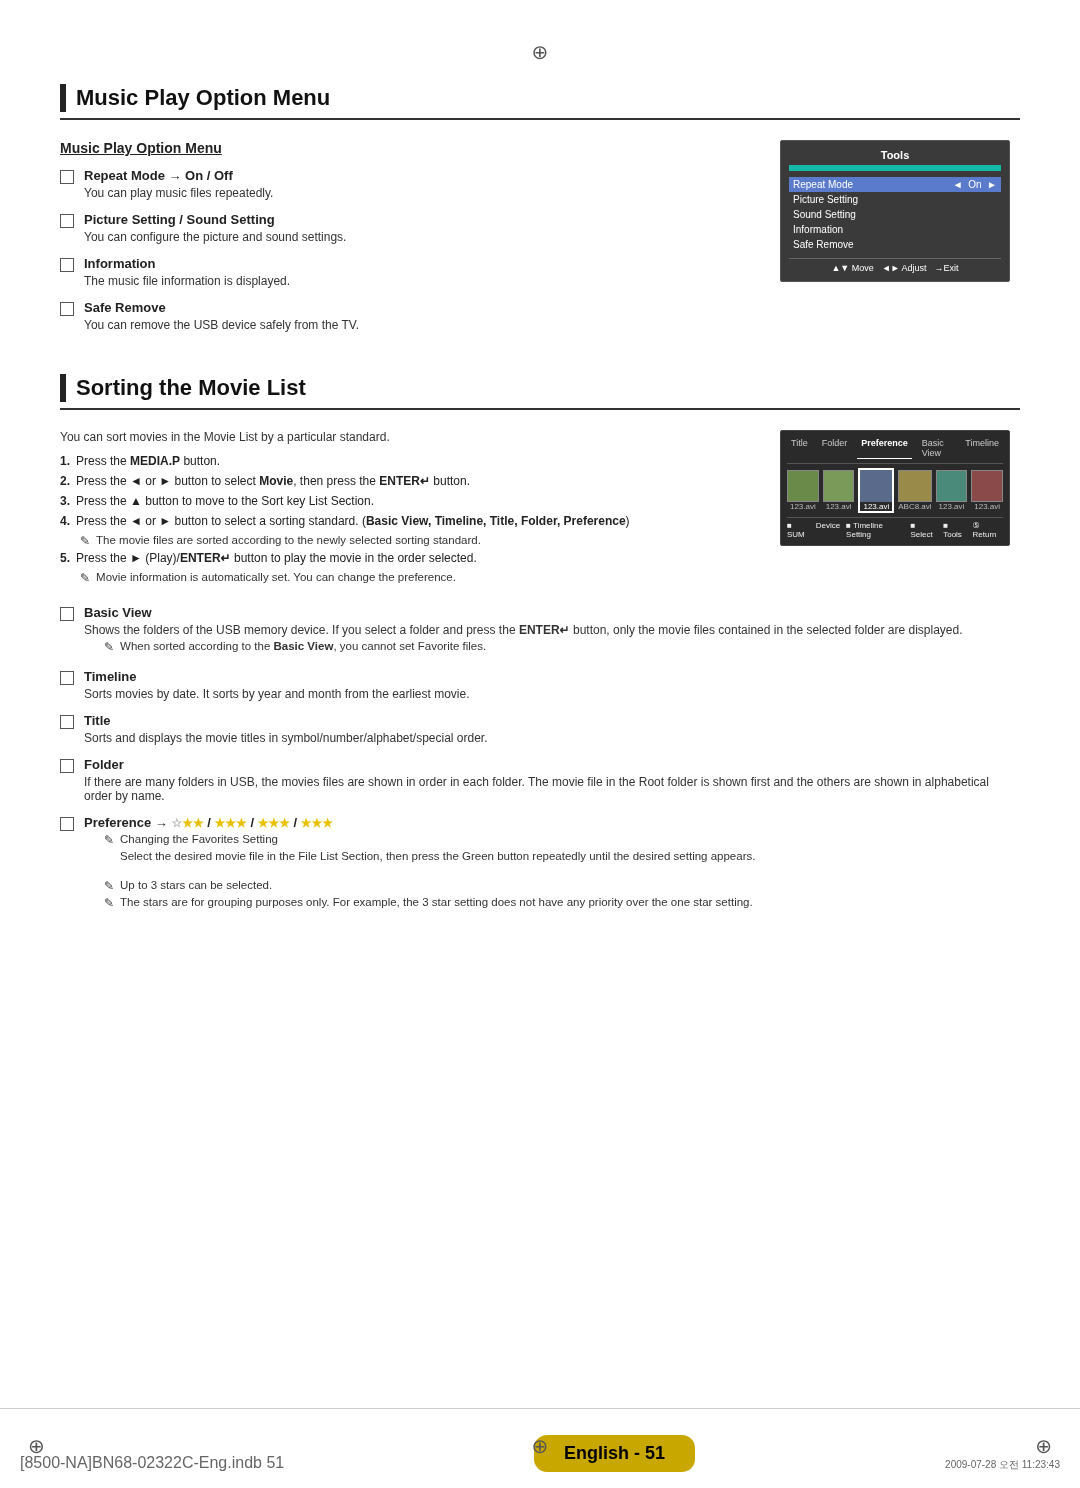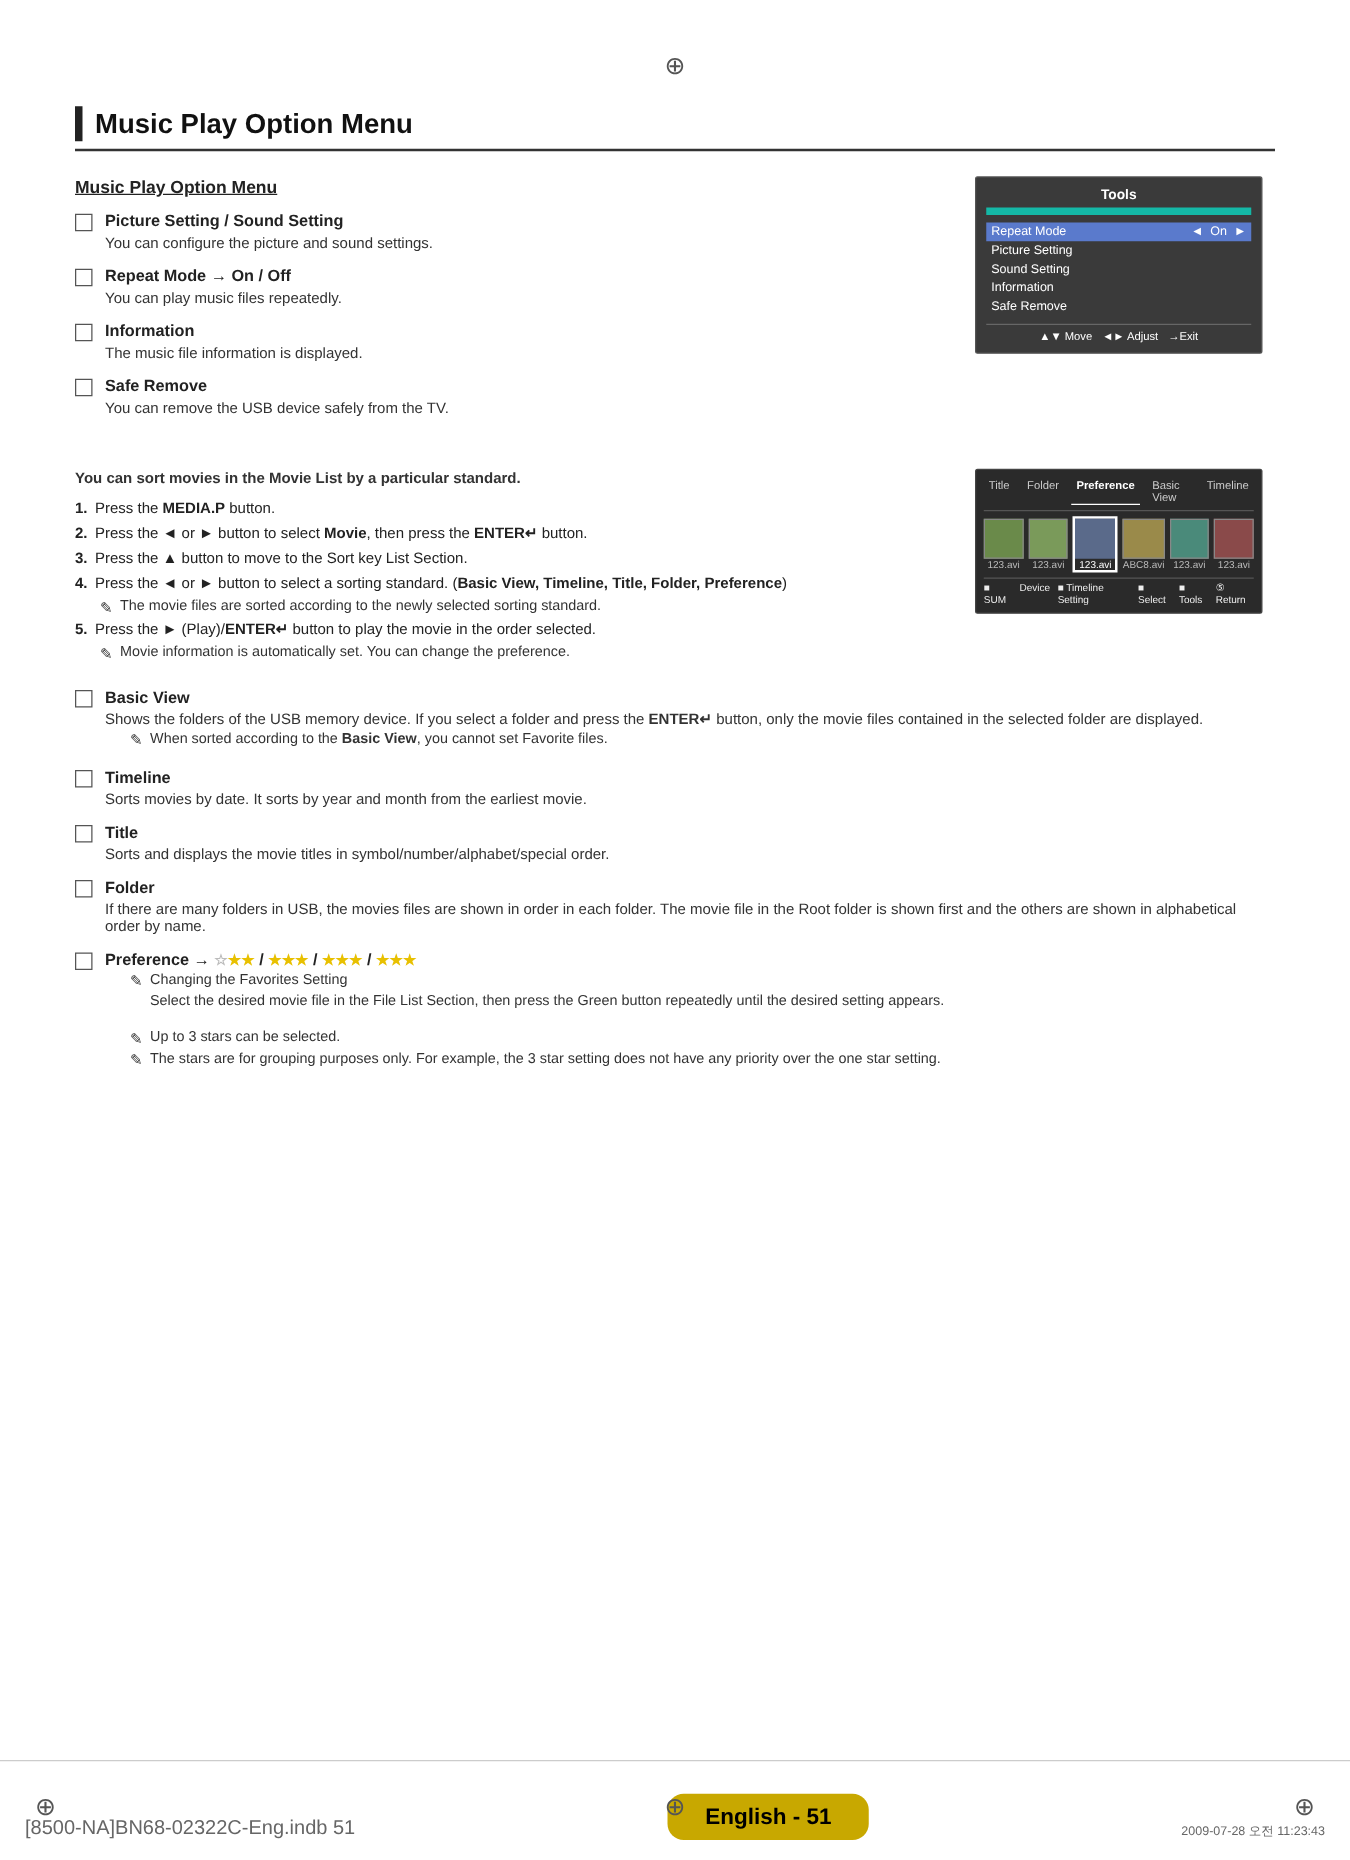--- a/index.html
+++ b/index.html
@@ -247,21 +247,20 @@
     
     .section {
       margin-bottom: 30px;
     }
 
     
     .intro-text {
       font-size: 12px;
       margin-bottom: 10px;
       color: #333;
-      font-weight: bold;
     }
 
     b { font-weight: bold; }
   </style>
 </head>
 <body>
 
 <div class="page-container">
 
   <div class="top-compass">⊕</div>
@@ -269,34 +268,34 @@
   <div class="section">
     <div class="section-header">
       <div class="section-header-bar"></div>
       <span class="section-title">Music Play Option Menu</span>
     </div>
 
     <div class="content-with-image">
       <div class="content-left">
 
         <div class="subsection-heading">Music Play Option Menu</div>
+
+        <div class="bullet-item">
+          <div class="bullet-checkbox"></div>
+          <div class="bullet-content">
+            <span class="bullet-title"><b>Repeat Mode → On / Off</b></span>
+            <div class="bullet-desc">You can play music files repeatedly.</div>
+          </div>
+        </div>
 
         <div class="bullet-item">
           <div class="bullet-checkbox"></div>
           <div class="bullet-content">
             <span class="bullet-title"><b>Picture Setting / Sound Setting</b></span>
             <div class="bullet-desc">You can configure the picture and sound settings.</div>
-          </div>
-        </div>
-
-        <div class="bullet-item">
-          <div class="bullet-checkbox"></div>
-          <div class="bullet-content">
-            <span class="bullet-title"><b>Repeat Mode → On / Off</b></span>
-            <div class="bullet-desc">You can play music files repeatedly.</div>
           </div>
         </div>
 
         <div class="bullet-item">
           <div class="bullet-checkbox"></div>
           <div class="bullet-content">
             <span class="bullet-title"><b>Information</b></span>
             <div class="bullet-desc">The music file information is displayed.</div>
           </div>
         </div>
@@ -334,20 +333,24 @@
             <span>▲▼ Move</span>
             <span>◄► Adjust</span>
             <span>→Exit</span>
           </div>
         </div>
       </div>
     </div>
   </div>
 
   <div class="section">
+    <div class="section-header">
+      <div class="section-header-bar"></div>
+      <span class="section-title">Sorting the Movie List</span>
+    </div>
 
     <div class="content-with-image">
       <div class="content-left">
 
         <div class="intro-text">You can sort movies in the Movie List by a particular standard.</div>
 
         <div class="numbered-list">
 
           <div class="numbered-item">
             <span class="num">1.</span>

